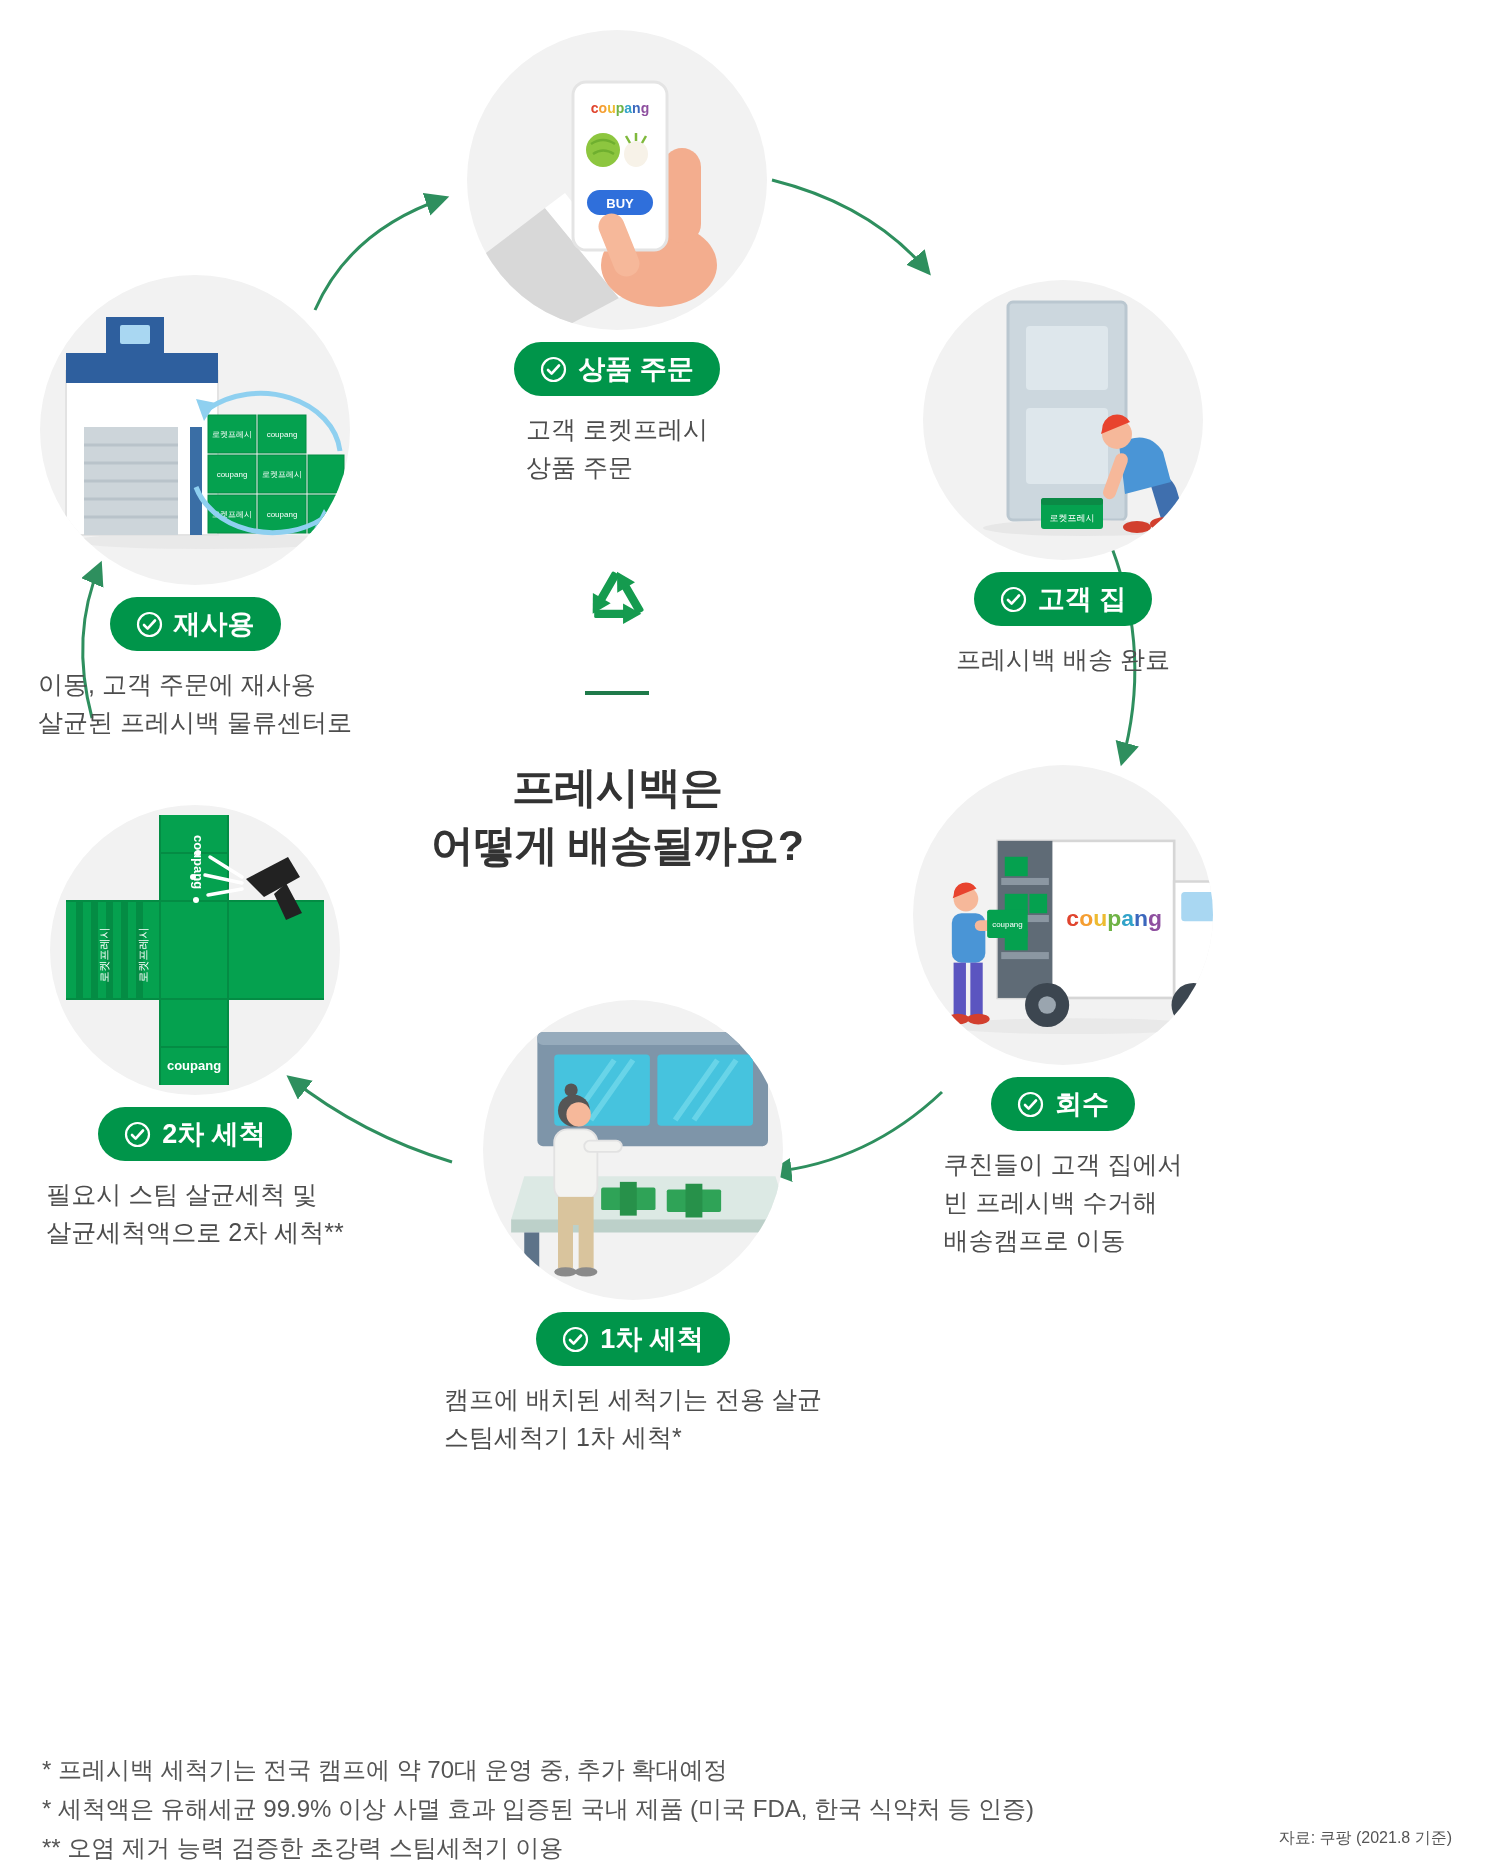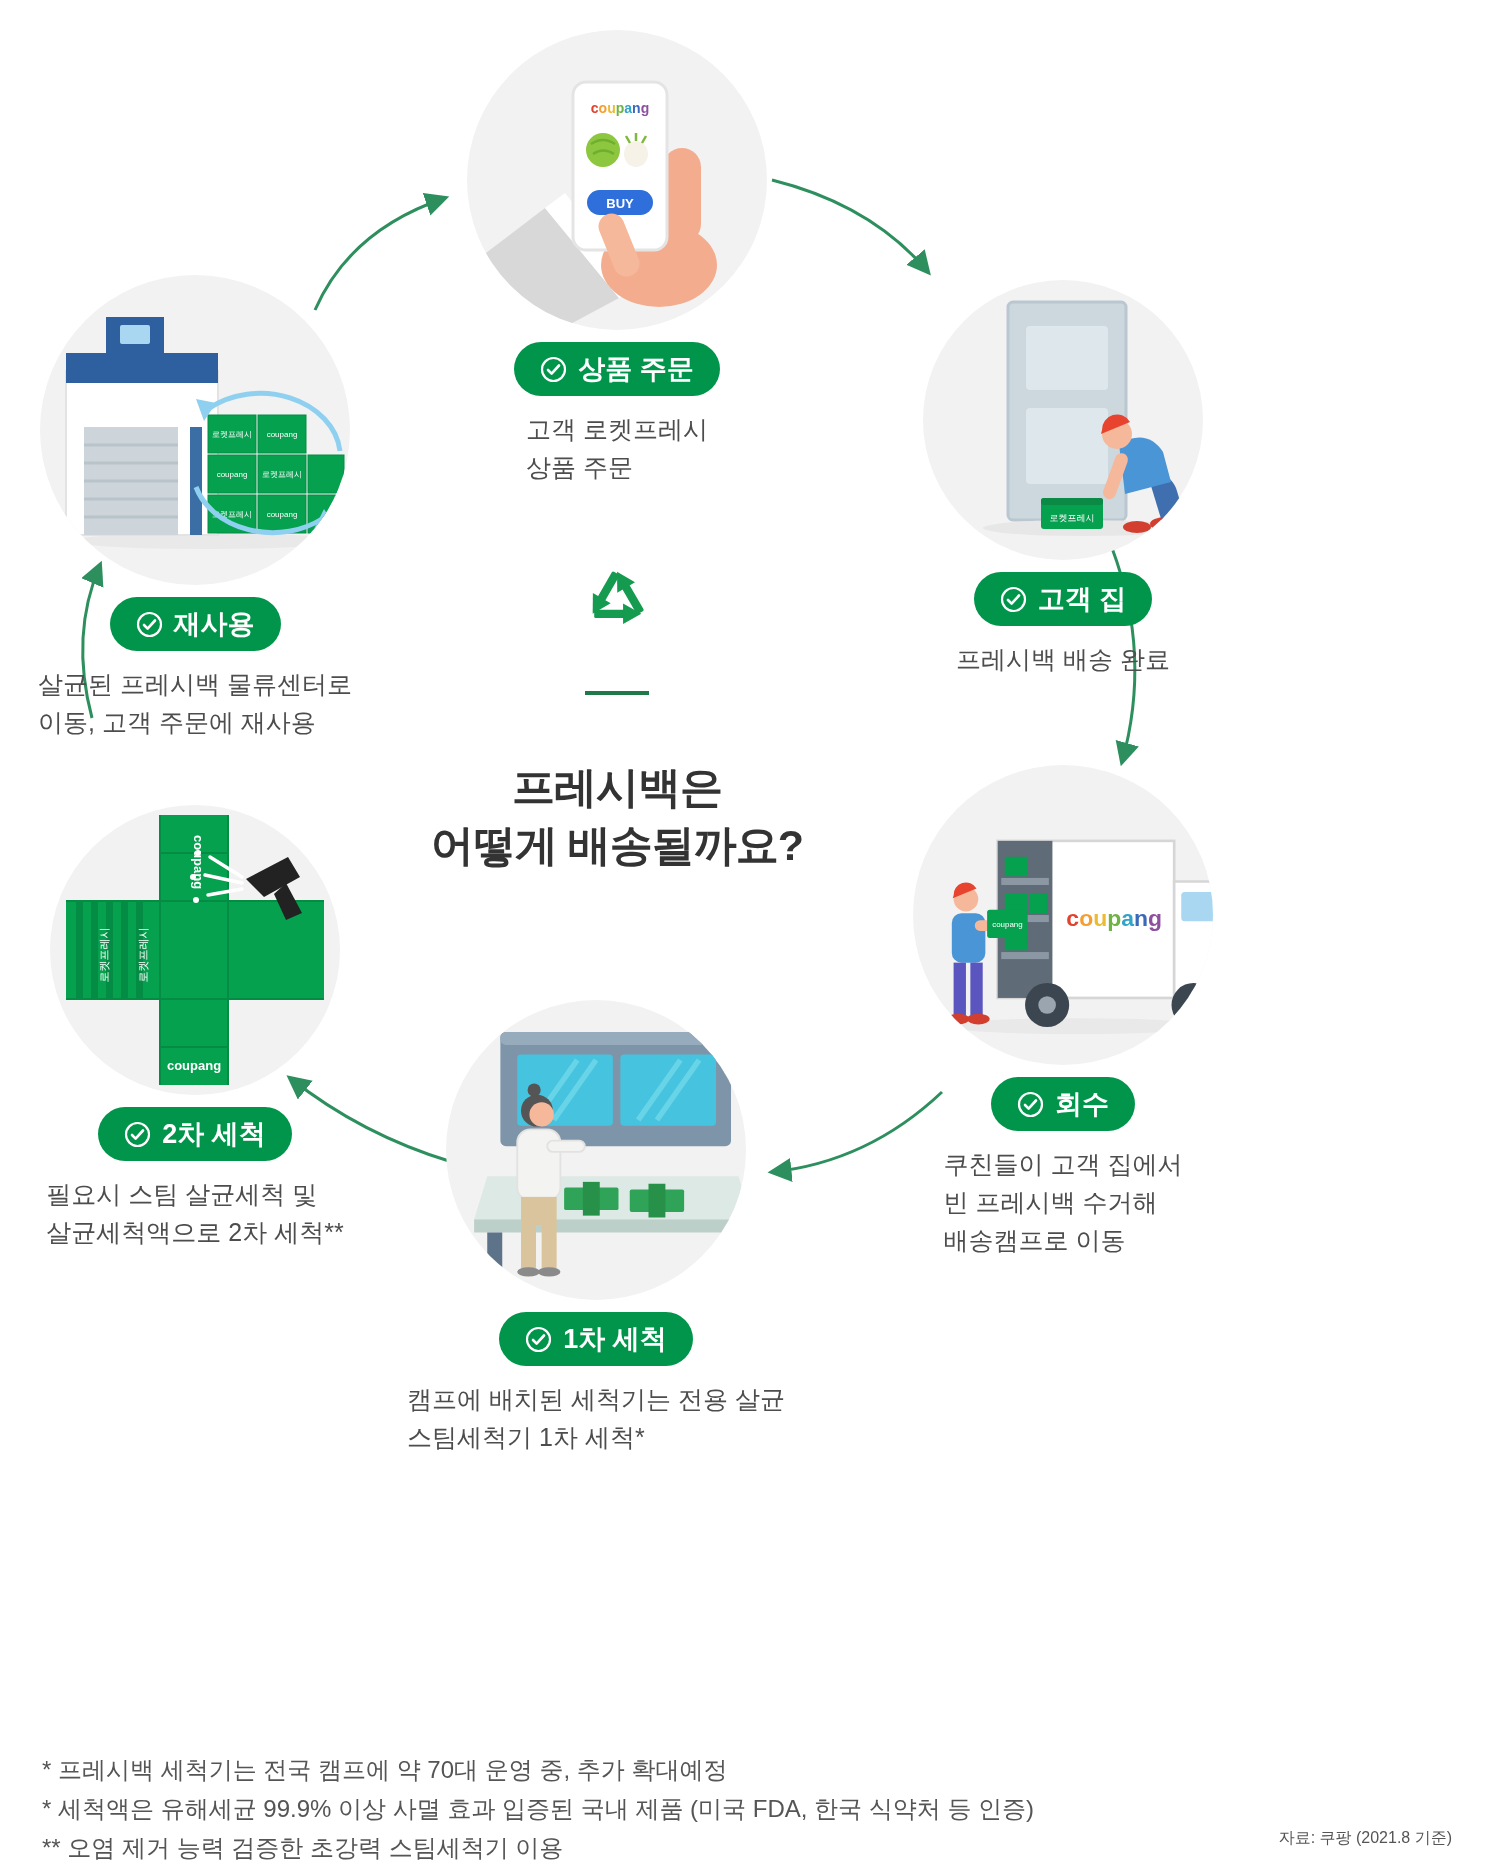--- a/index.html
+++ b/index.html
@@ -196,21 +196,21 @@
       </span>
       <span>회수</span>
     </div>
     <div class="desc">
       <div>쿠친들이 고객 집에서</div>
       <div>빈 프레시백 수거해</div>
       <div>배송캠프로 이동</div>
     </div>
   </div>
 
-  <div class="step" style="left:346px; top:1000px; width:500px;">
+  <div class="step" style="left:383px; top:1000px; width:500px;">
     <div class="circle" style="width:300px; height:300px;">
       <svg viewBox="0 0 320 320">
         <g>
           <rect x="58" y="34" width="246" height="122" rx="6" fill="#7e95a9"></rect>
           <rect x="58" y="34" width="246" height="14" rx="6" fill="#96abbc"></rect>
           <rect x="76" y="58" width="102" height="76" rx="4" fill="#46c3de"></rect>
           <rect x="186" y="58" width="102" height="76" rx="4" fill="#46c3de"></rect>
           <path d="M95 128 L140 64 M115 128 L160 64" stroke="#7fe0ef" stroke-width="6" opacity="0.6" fill="none"></path>
           <path d="M205 128 L250 64 M225 128 L270 64" stroke="#7fe0ef" stroke-width="6" opacity="0.6" fill="none"></path>
         </g>
@@ -358,22 +358,22 @@
     <div class="badge">
       <span class="chk">
         <svg viewBox="0 0 27 27">
             <circle cx="13.5" cy="13.5" r="11.5" stroke="#fff" stroke-width="2.2" fill="none"></circle>
             <path d="M8 14 l3.6 3.6 L19 9.5" stroke="#fff" stroke-width="2.6" fill="none" stroke-linecap="round" stroke-linejoin="round"></path>
           </svg>
       </span>
       <span>재사용</span>
     </div>
     <div class="desc">
+      <div>이동, 고객 주문에 재사용</div>
       <div>살균된 프레시백 물류센터로</div>
-      <div>이동, 고객 주문에 재사용</div>
     </div>
   </div>
 
   <div class="footnotes">
     <div>* 프레시백 세척기는 전국 캠프에 약 70대 운영 중, 추가 확대예정</div>
     <div>* 세척액은 유해세균 99.9% 이상 사멸 효과 입증된 국내 제품 (미국 FDA, 한국 식약처 등 인증)</div>
     <div>** 오염 제거 능력 검증한 초강력 스팀세척기 이용</div>
   </div>
   <div class="source">자료: 쿠팡 (2021.8 기준)</div>
 

